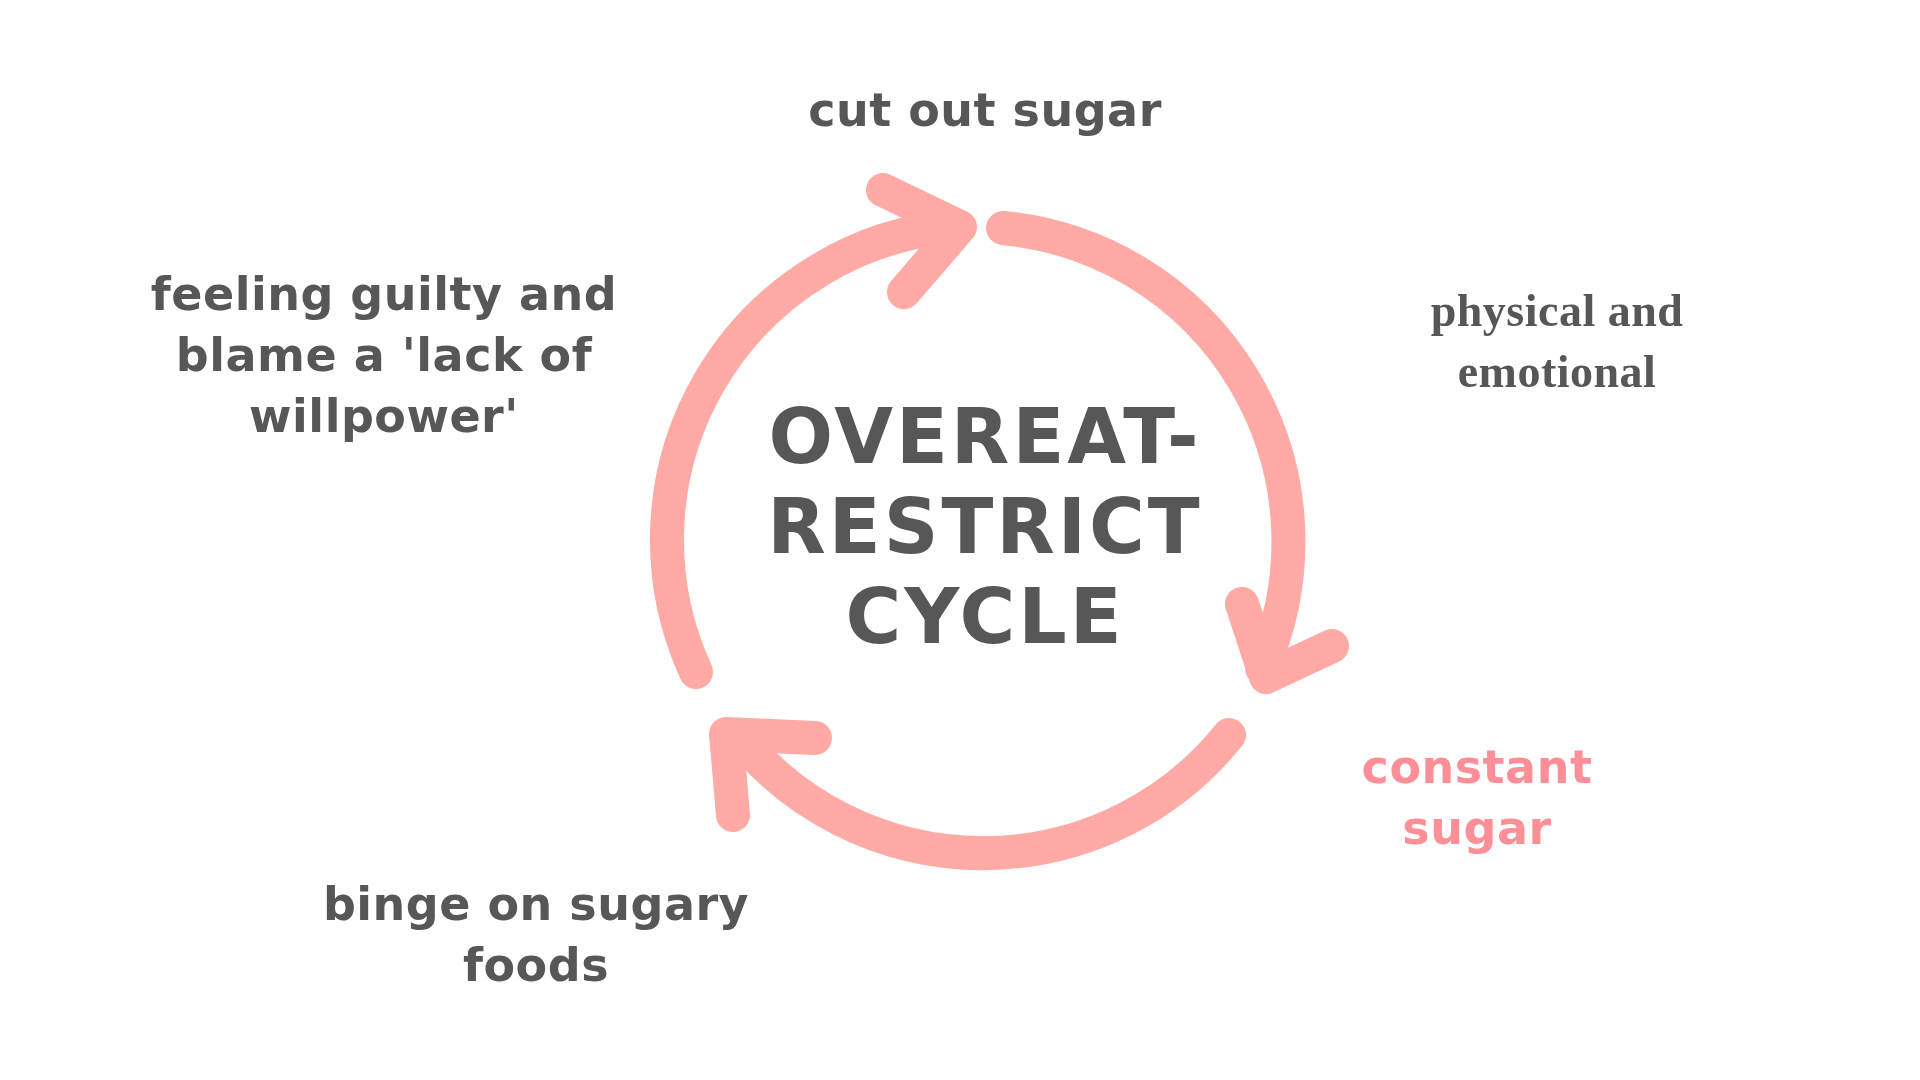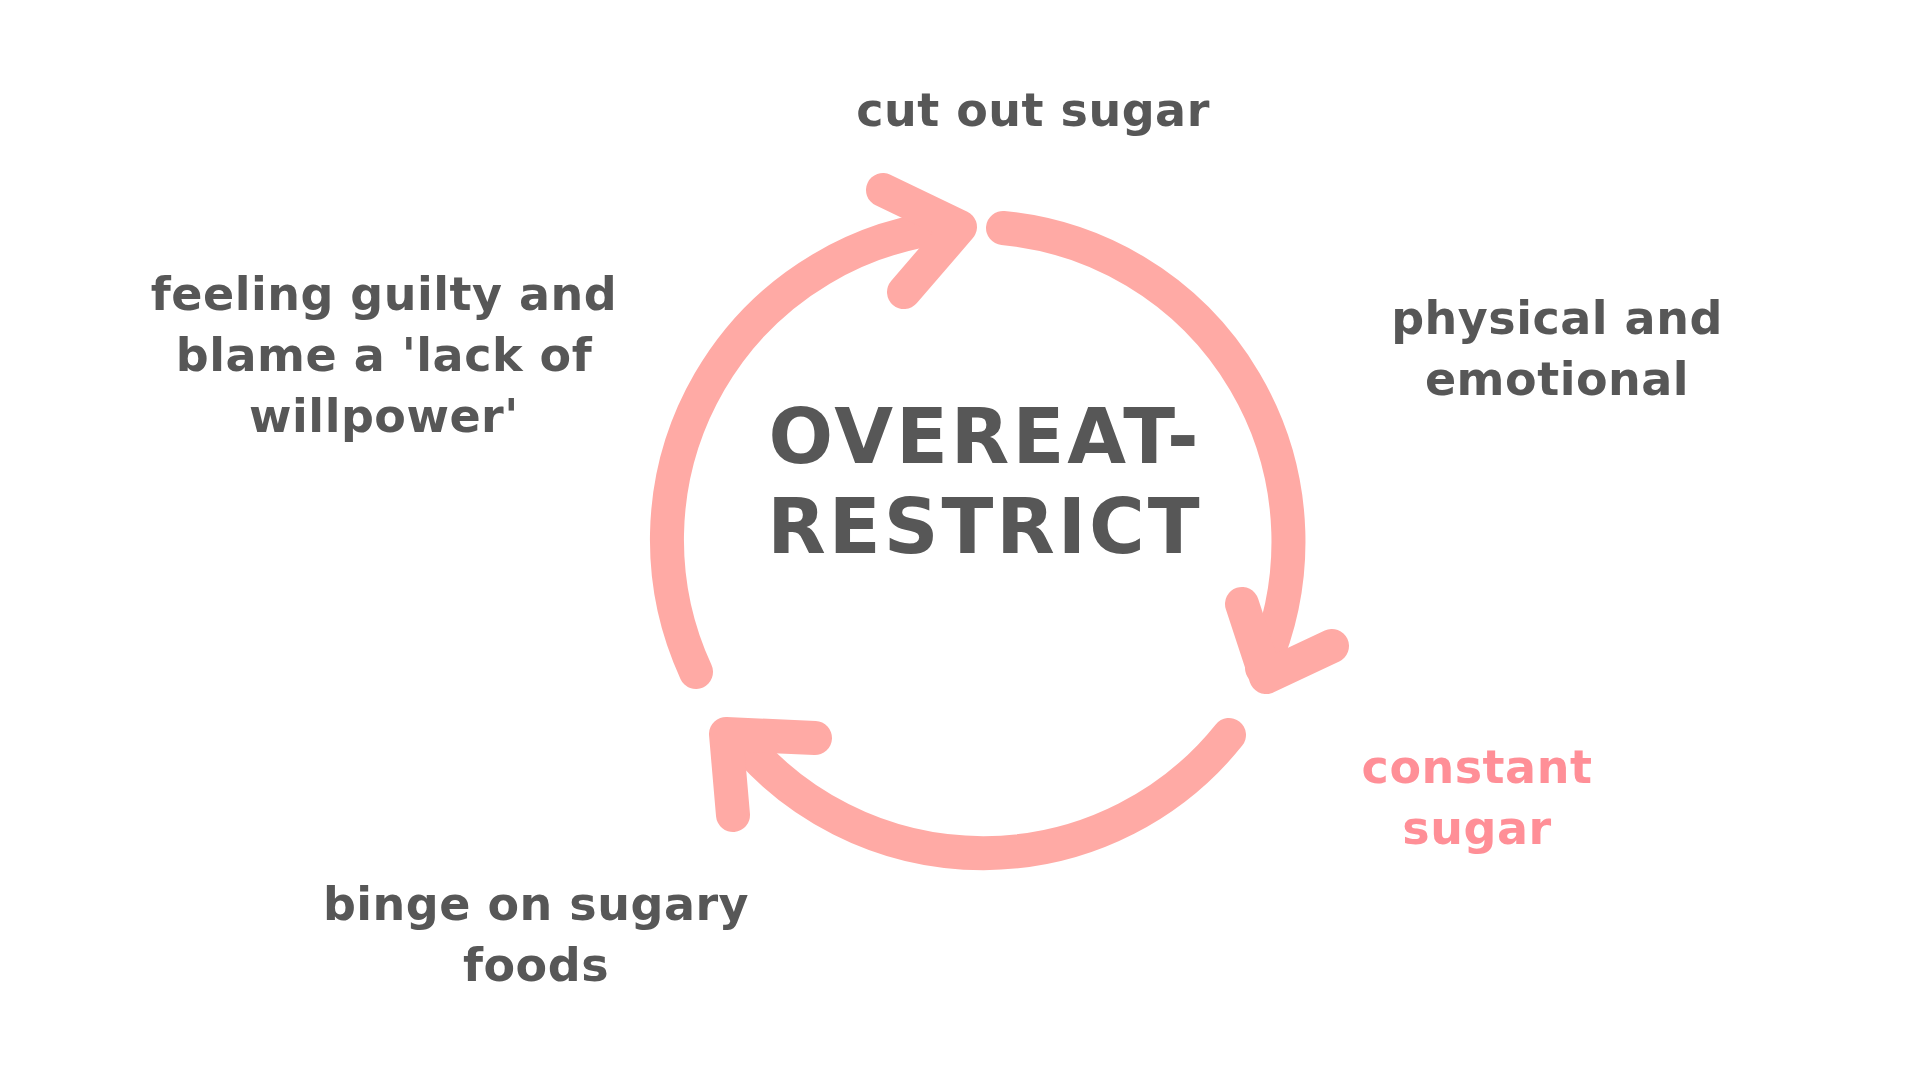--- a/index.html
+++ b/index.html
@@ -29,27 +29,28 @@
     <path d="M 815 738 L 726 734 L 733 815"></path>
 
     <path d="M 696 672 A 315 315 0 0 1 955 226"></path>
     <path d="M 883 190 L 960 227 L 904 292"></path>
   </g>
 </svg>
 
 <div class="title">
   <span>OVEREAT-</span>
   <span>RESTRICT</span>
+  <span>CYCLE</span>
 </div>
 
-<div class="label" style="left:985px; top:80px;margin-left:48px;">
+<div class="label" style="left:985px; top:80px;">
   <span>cut out sugar</span>
 </div>
 
-<div class="label" style="left:1557px; top:288px;">
+<div class="label" style="left:1557px; top:280px;font-family:Liberation Serif, serif;">
   <span>physical and</span>
   <span>emotional</span>
 </div>
 
 <div class="label highlight" style="left:1477px; top:737px;text-align:center;">
   <span>constant</span>
   <span>sugar</span>
 </div>
 
 <div class="label" style="left:536px; top:874px;">

